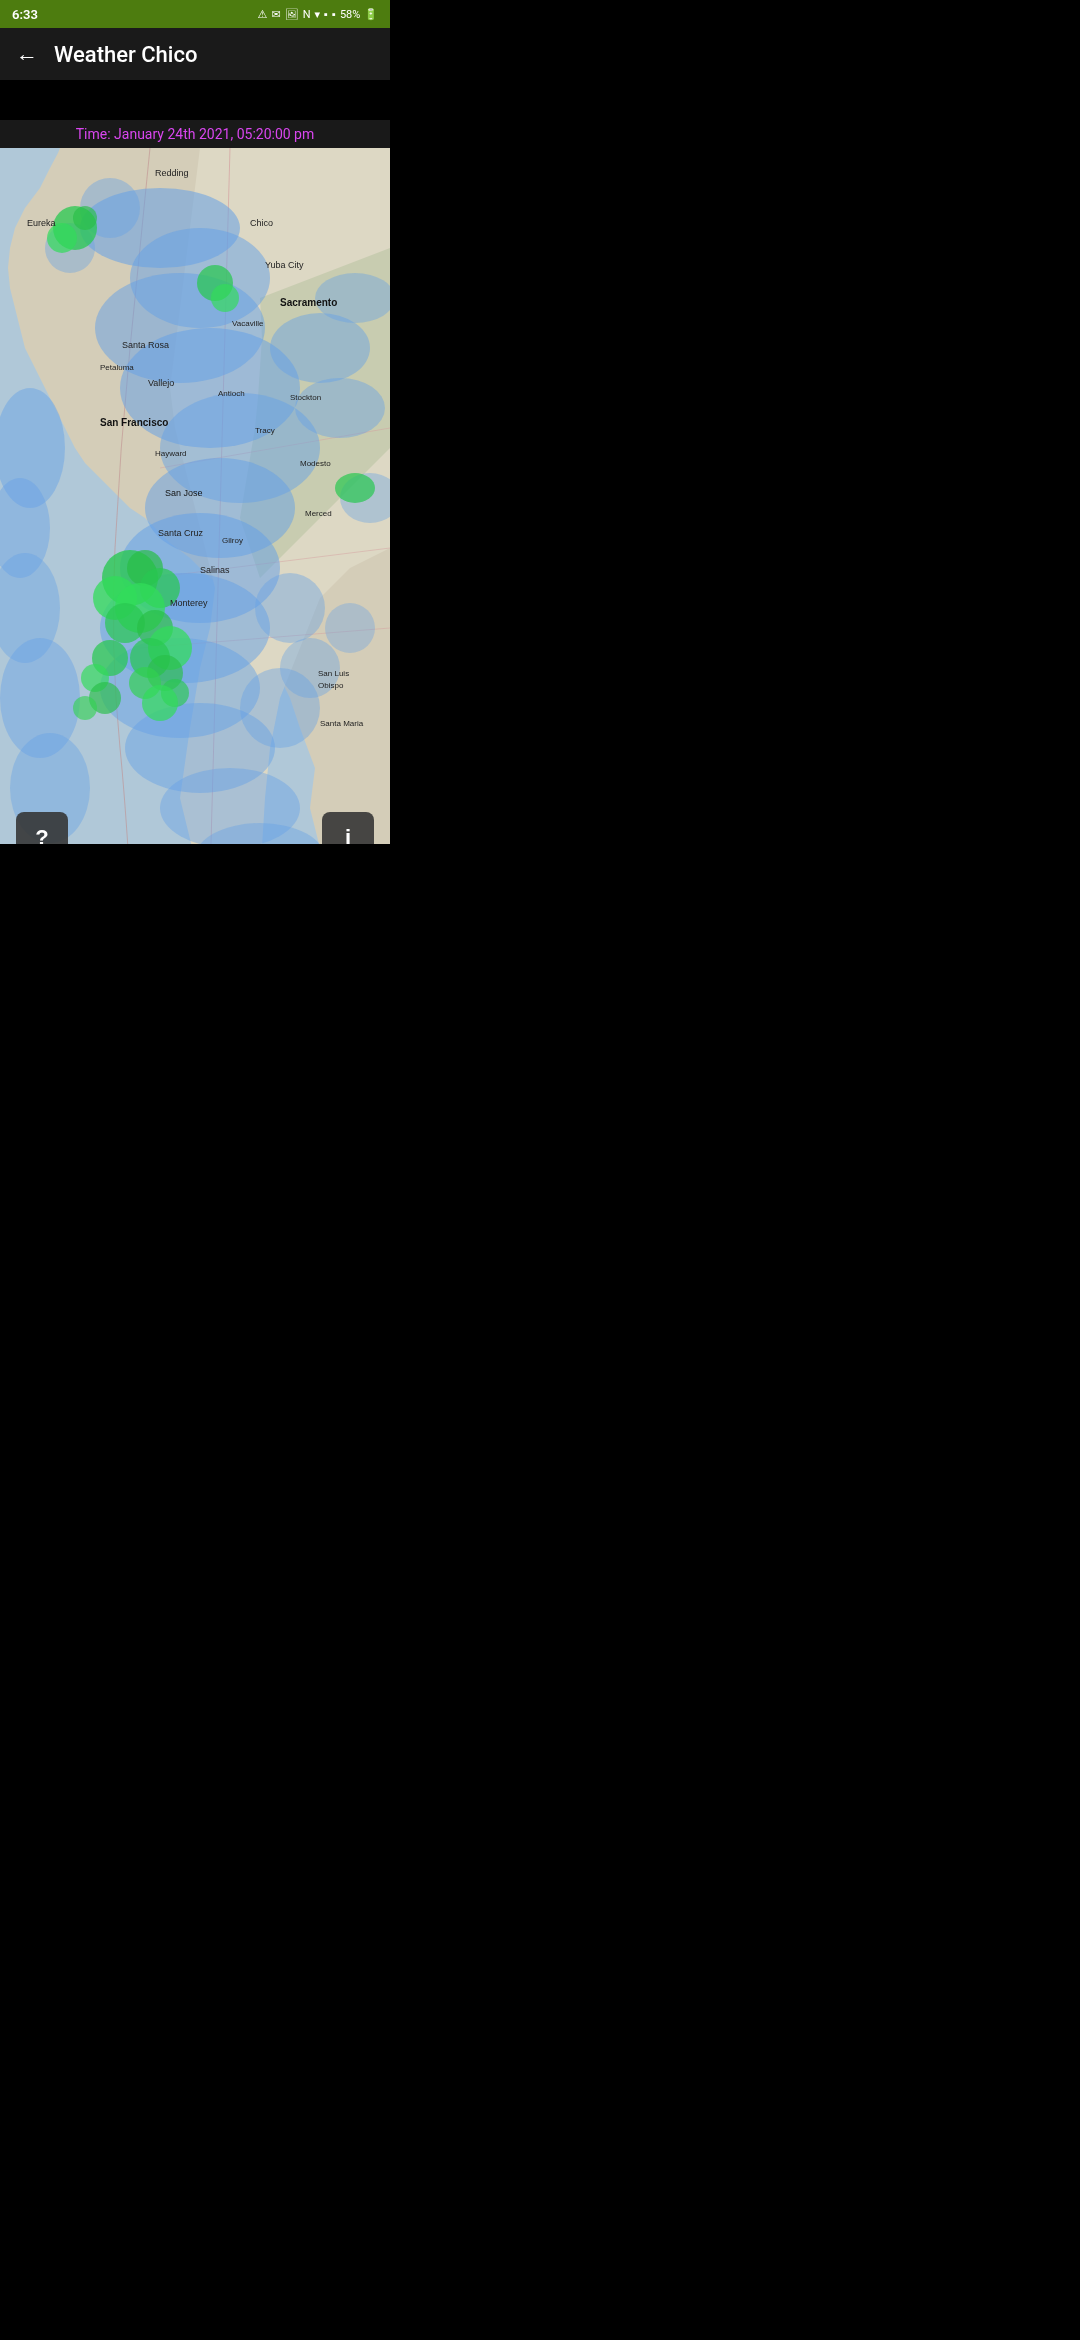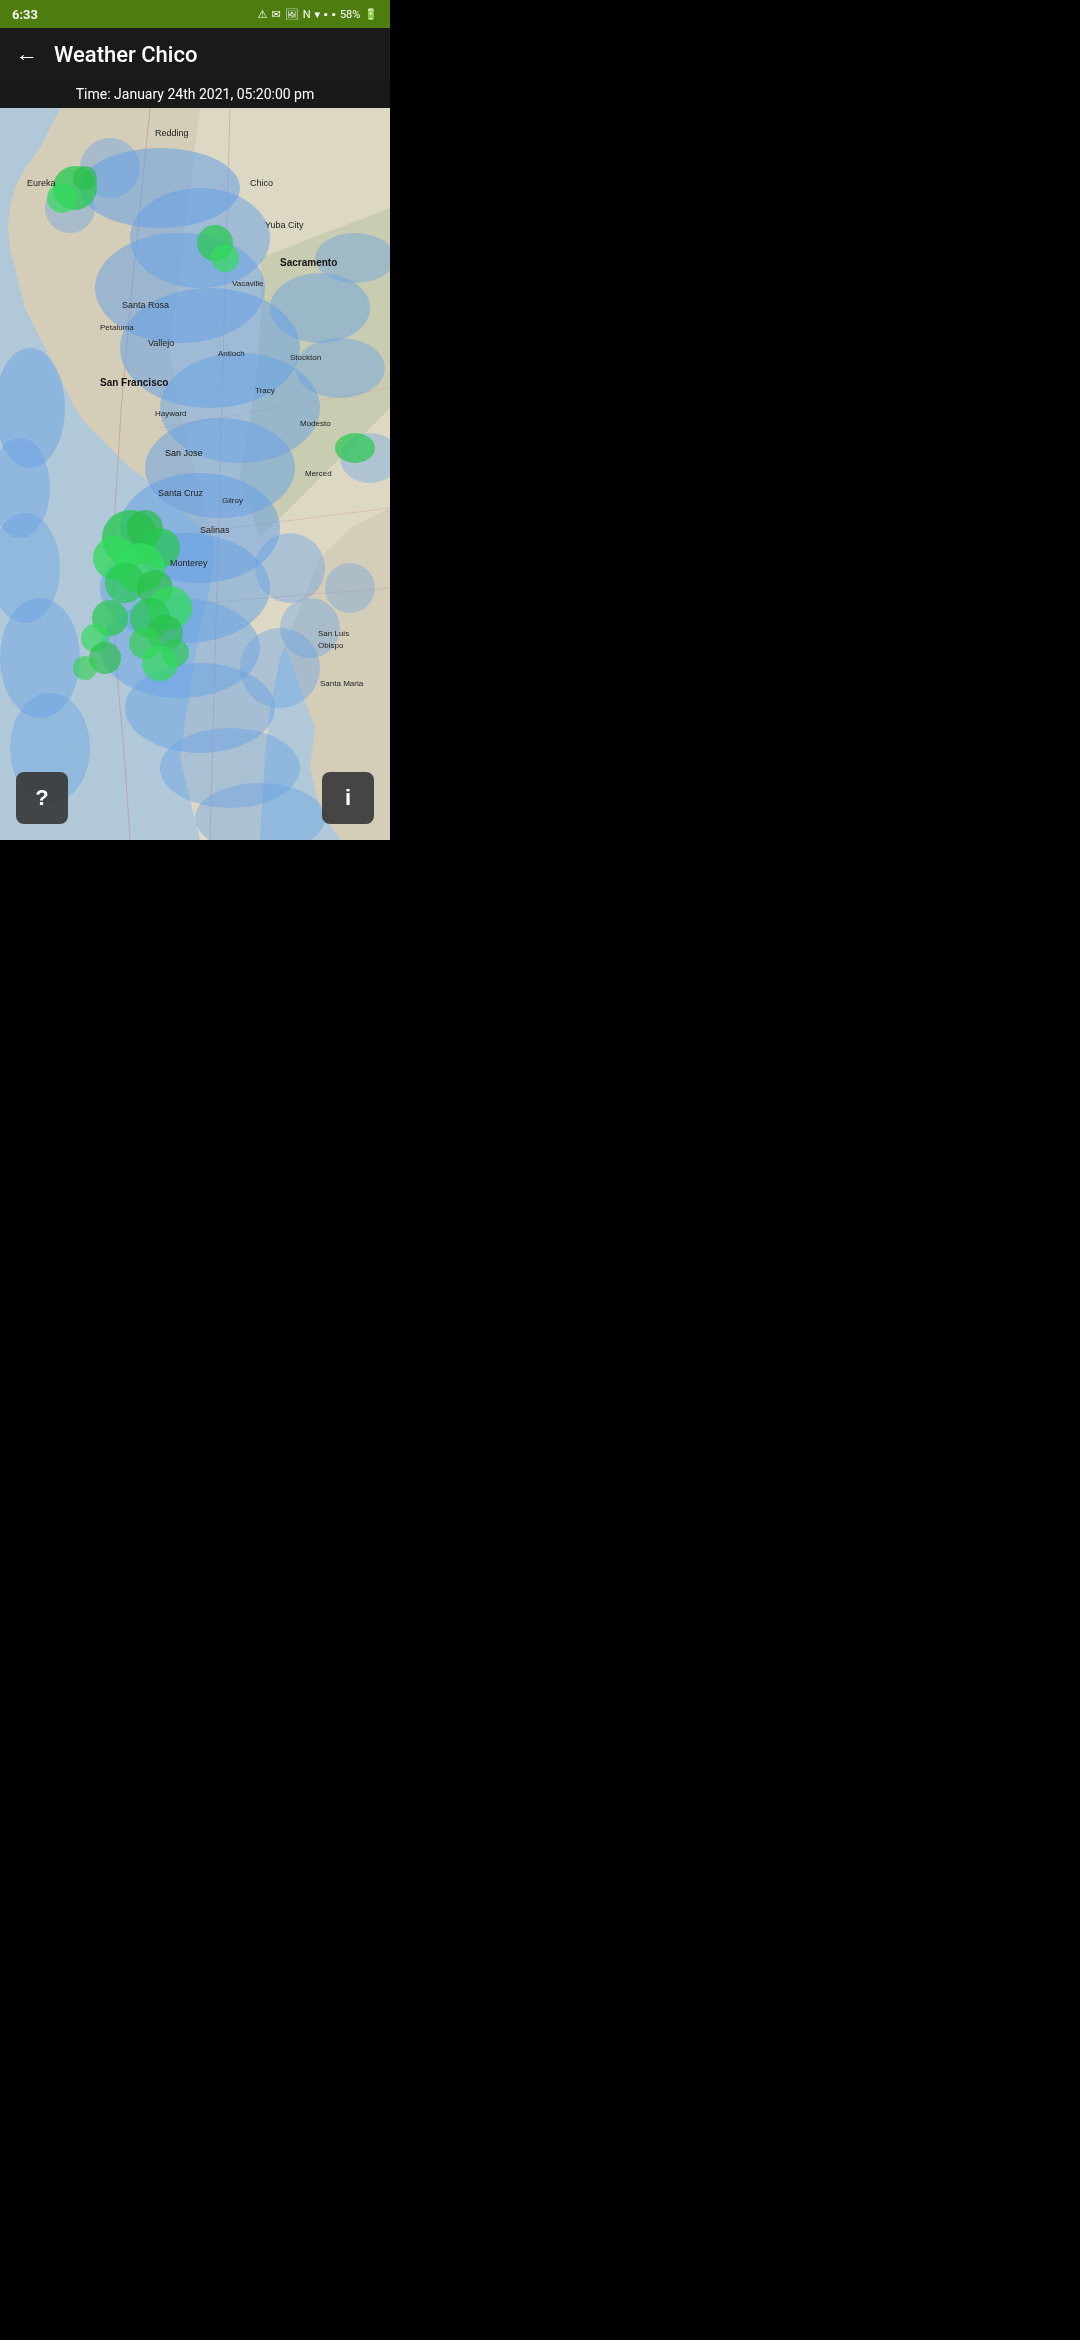--- a/index.html
+++ b/index.html
@@ -65,26 +65,27 @@
     .app-title {
       color: #fff;
       font-size: 22px;
       font-weight: 500;
     }
 
     
     .time-banner {
       width: 100%;
       background: rgba(30, 30, 30, 0.82);
-      color: #ffffff;
+      color: #d946ef;
       text-align: center;
       padding: 6px 0;
       font-size: 14px;
       z-index: 50;
       position: relative;
+      margin-top: 40px;
     }
 
     
     .map-container {
       position: relative;
       width: 100%;
       height: calc(844px - 28px - 52px - 32px);
       overflow: hidden;
       background: #b8cdd8;
     }

